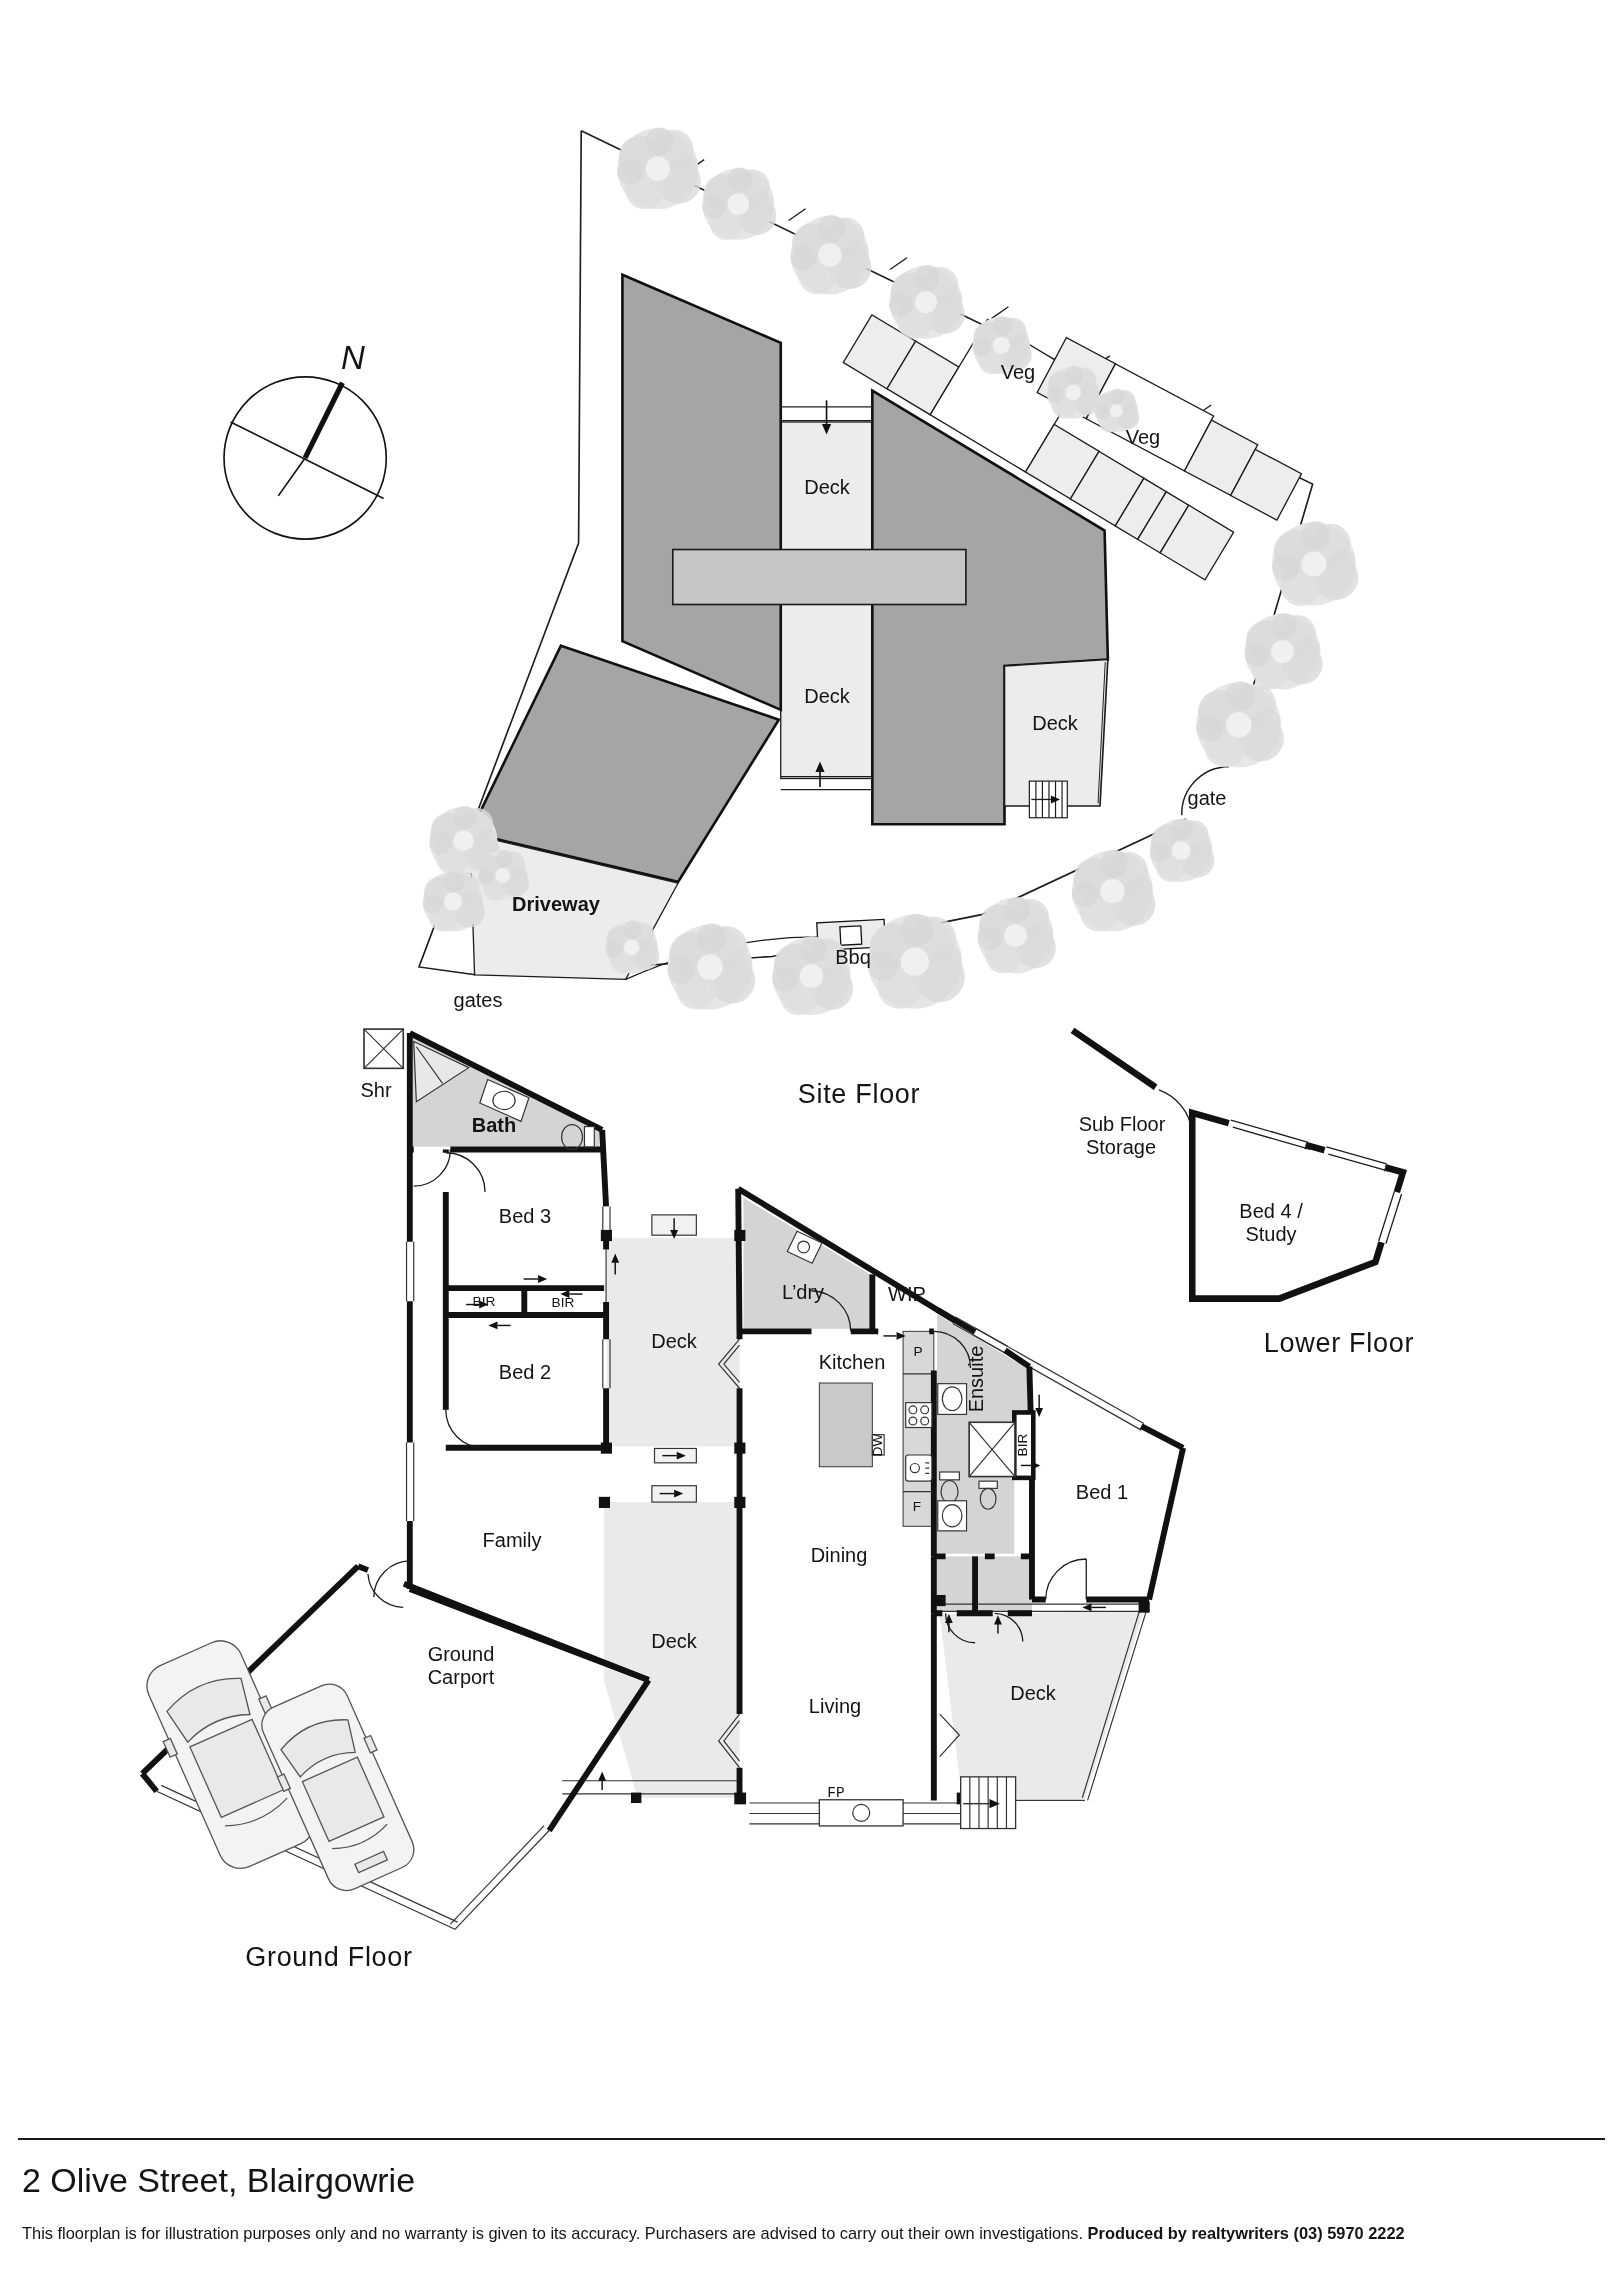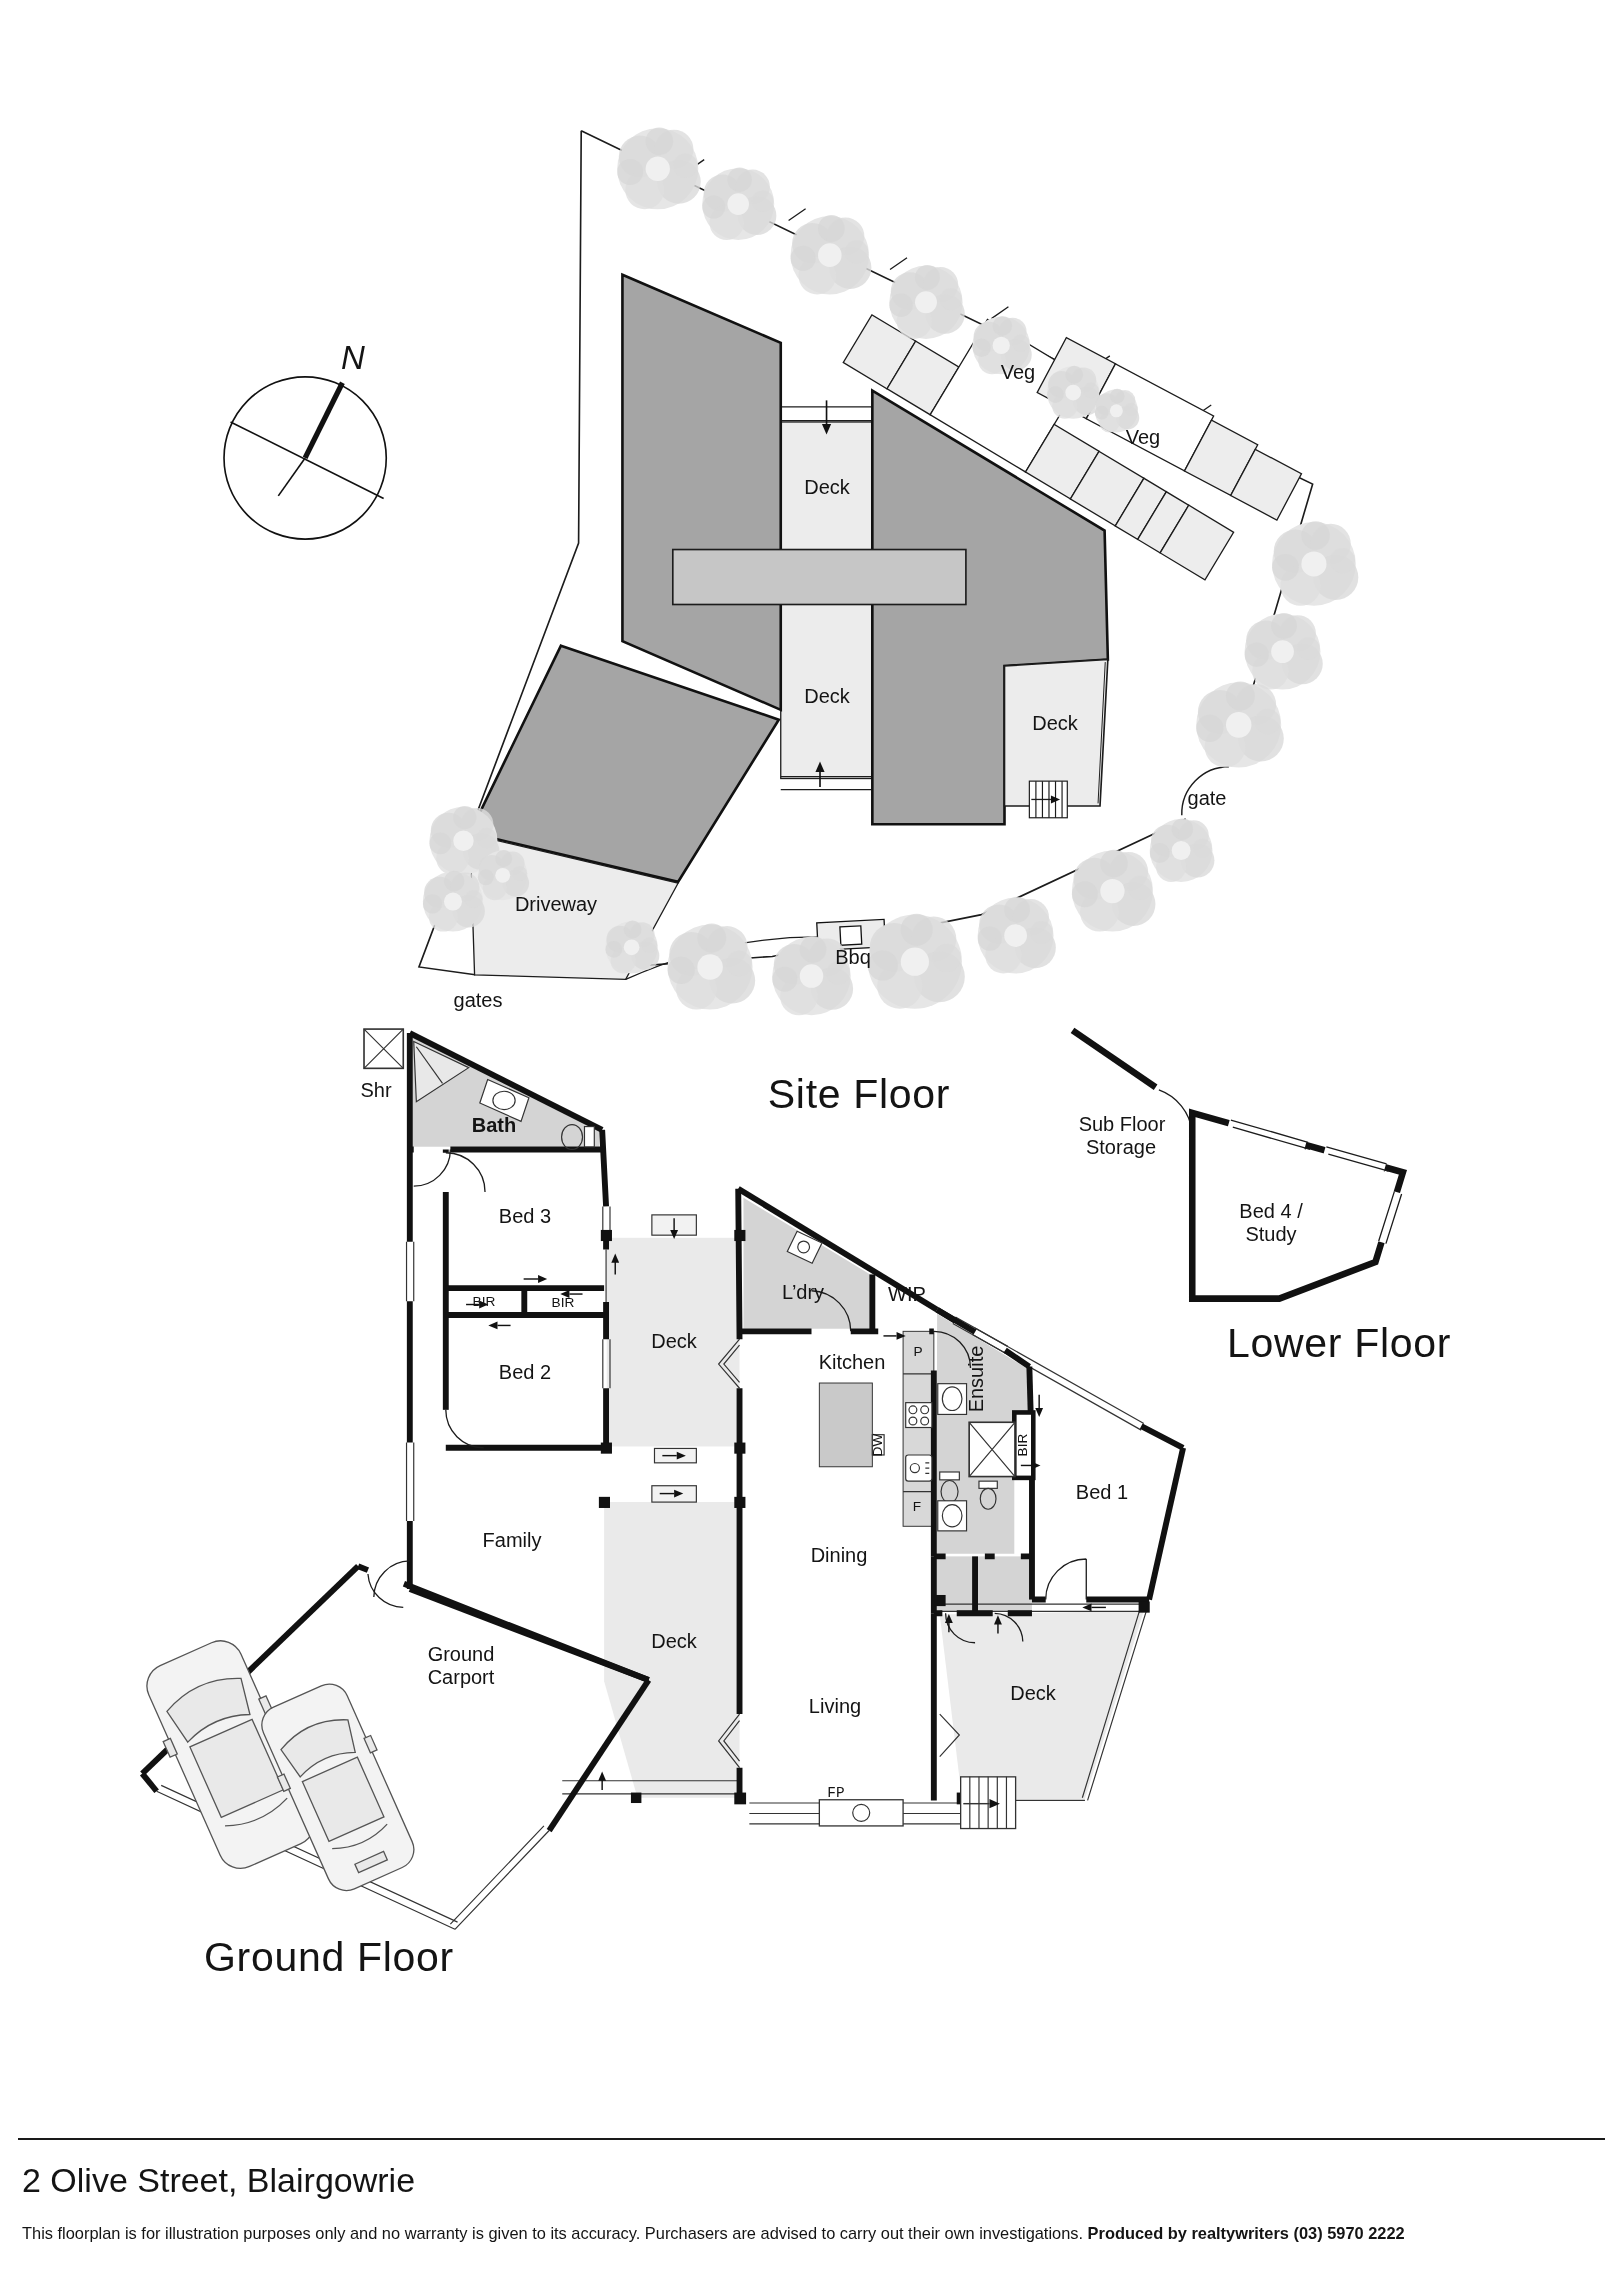--- a/index.html
+++ b/index.html
@@ -3,21 +3,21 @@
 <meta charset="utf-8">
 <style>
   html,body{margin:0;padding:0;background:#fff;}
   .page{position:relative;width:1623px;height:2295px;background:#ffffff;
         font-family:"Liberation Sans",sans-serif;color:#111;overflow:hidden;}
   .plan-svg{position:absolute;left:0;top:0;width:1623px;height:2295px;}
   .lbl{position:absolute;transform:translate(-50%,-50%);white-space:nowrap;
        color:#141414;line-height:1;}
   .lbl.vert{transform:translate(-50%,-50%) rotate(-90deg);}
   .s21{font-size:13.7px;} .s22{font-size:14.4px;font-family:Liberation Mono, monospace;} .s31{font-size:20px;}
-  .title{font-size:41px;letter-spacing:0.7px;}
+  .title{font-size:27px;letter-spacing:0.7px;}
   .compassN{font-size:33px;font-style:italic;font-weight:500;}
   .footer-rule{position:absolute;left:18.3px;right:18.3px;top:2138px;height:2px;background:#1a1a1a;}
   .address{position:absolute;left:22px;top:2163px;font-size:34px;transform:none;}
   .disclaimer{position:absolute;left:22px;top:2225px;font-size:16.4px;width:1584px;transform:none;}
   .disclaimer b{font-weight:bold;}
 </style>
 </head>
 <body>
 
 <div class="page">
@@ -394,21 +394,21 @@
 </svg>
 
 <div class="lbl compassN" style="left:353px;top:357px;">N</div>
 
 <div class="lbl s31" style="left:1018px;top:372px;">Veg</div>
 <div class="lbl s31" style="left:1143px;top:437px;">Veg</div>
 <div class="lbl s31" style="left:827px;top:487px;">Deck</div>
 <div class="lbl s31" style="left:827px;top:696px;">Deck</div>
 <div class="lbl s31" style="left:1055px;top:723px;">Deck</div>
 <div class="lbl s31" style="left:1207px;top:798px;">gate</div>
-<div class="lbl s31" style="left:556px;top:904px;">Driveway</div>
+<div class="lbl s31" style="left:556px;top:904px;font-weight:bold;">Driveway</div>
 <div class="lbl s31" style="left:853px;top:911px;margin-top:46px;">Bbq</div>
 <div class="lbl s31" style="left:478px;top:1000px;">gates</div>
 <div class="lbl title" style="left:859px;top:1094px;">Site Floor</div>
 
 <div class="lbl s31" style="left:1122px;top:1124px;">Sub Floor</div>
 <div class="lbl s31" style="left:1121px;top:1147px;">Storage</div>
 <div class="lbl s31" style="left:1271px;top:1211px;">Bed 4 /</div>
 <div class="lbl s31" style="left:1271px;top:1234px;">Study</div>
 <div class="lbl title" style="left:1339px;top:1343px;">Lower Floor</div>
 

